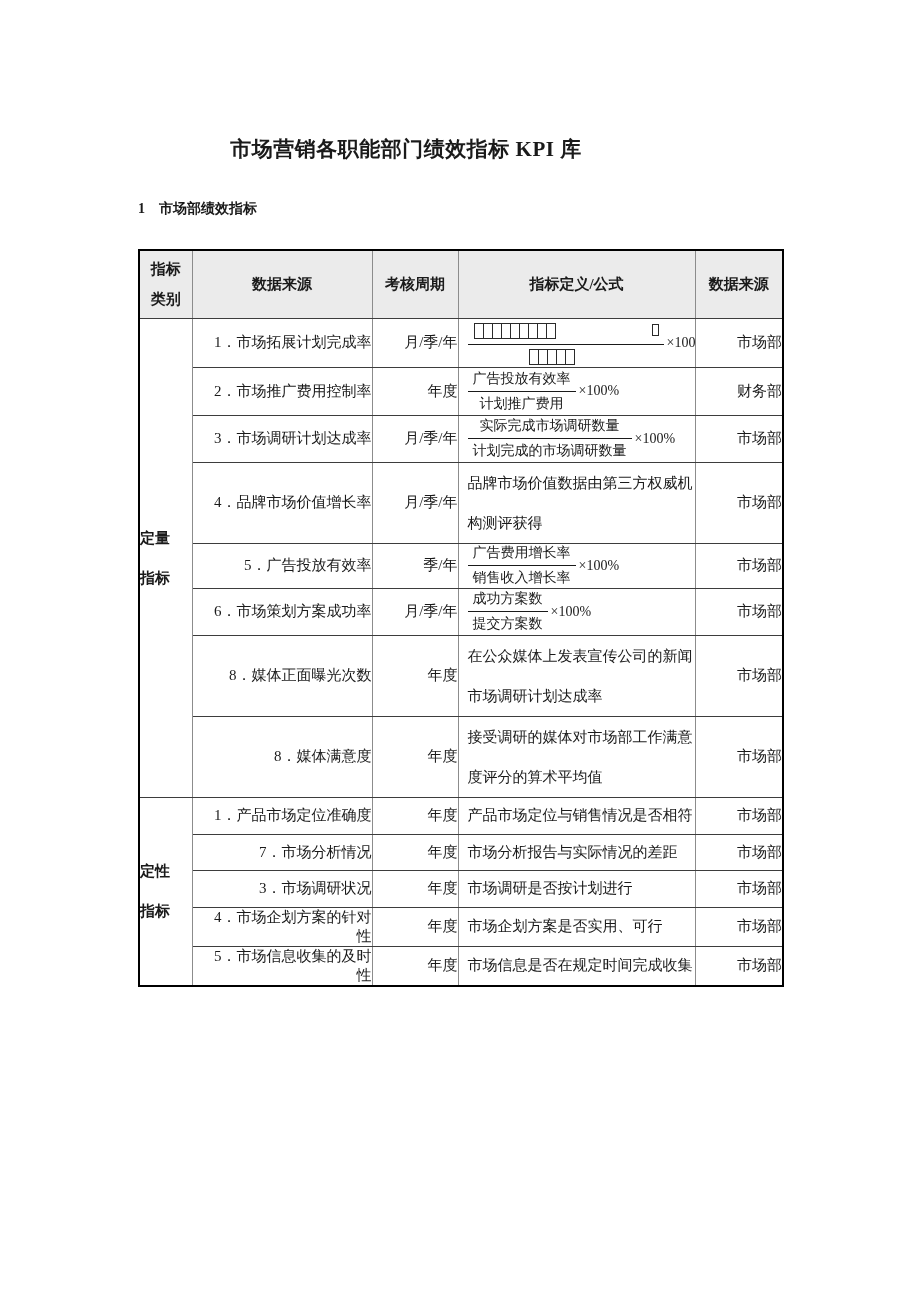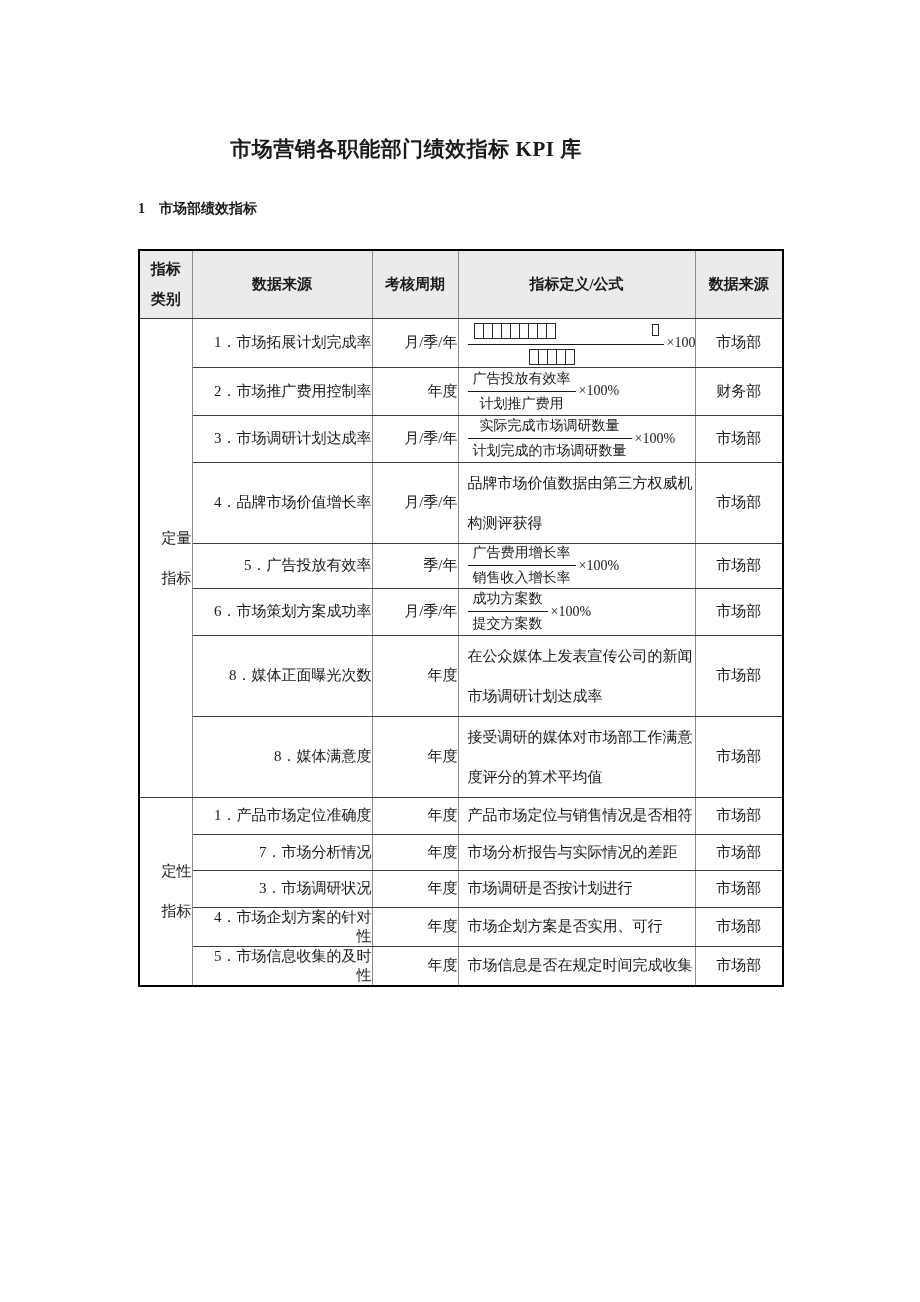--- a/index.html
+++ b/index.html
@@ -49,27 +49,27 @@
   }
   table.kpi th {
     background: #ebebeb;
     font-weight: bold;
     text-align: center;
     height: 68px;
   }
   th.h-category div { line-height: 30px; }
 
   td.cat {
-    text-align: right;
-    font-weight: normal;
+    text-align: left;
+    font-weight: bold;
     line-height: 40px;
   }
   td.ind { text-align: right; padding-left: 13px; }
   td.cyc { text-align: right; }
-  td.src { text-align: center; }
+  td.src { text-align: right; }
   td.def { text-align: left; padding-left: 9px; }
 
   td.def .def-line { line-height: 40px; white-space: nowrap; }
   td.def .def-single { line-height: normal; white-space: nowrap; }
 
   
   tr.rh49 td { height: 49px; } tr.rh48 td { height: 48px; }
   tr.rh47 td { height: 47px; } tr.rh79 td { height: 79px; }
   tr.rh45 td { height: 45px; } tr.rh74 td { height: 74px; }
   tr.rh37 td { height: 37px; } tr.rh36 td { height: 36px; }

